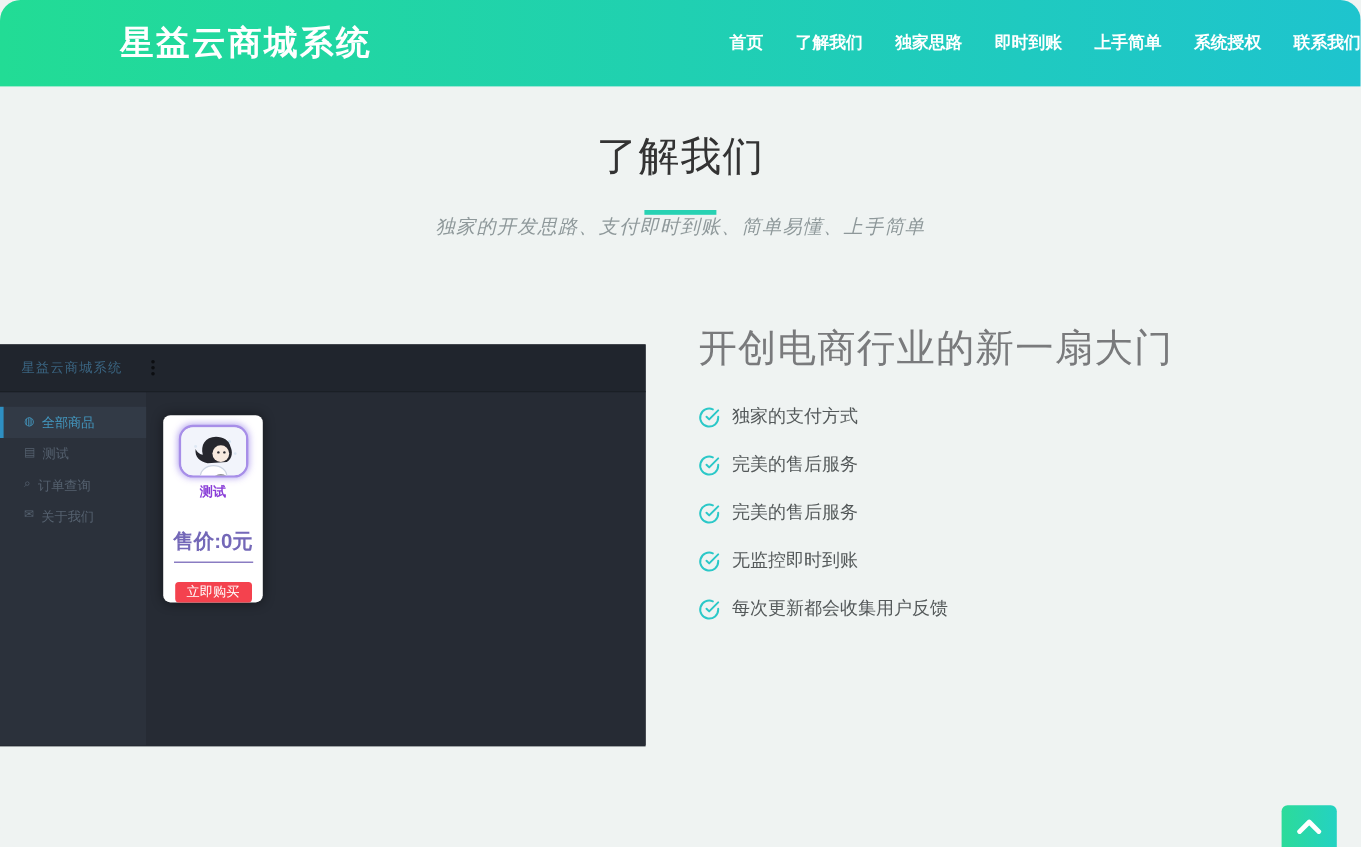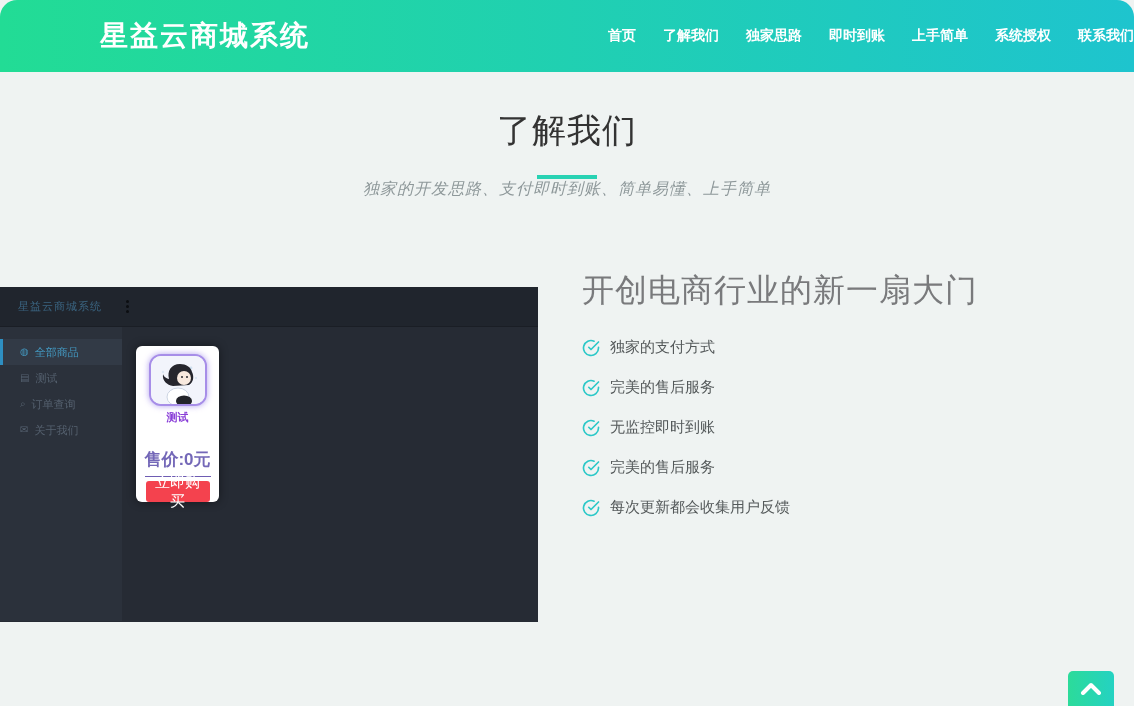--- a/index.html
+++ b/index.html
@@ -37,22 +37,22 @@
 
   .card{position:absolute;left:14px;top:19px;width:83px;height:156px;background:#fff;
         border-radius:6px;box-shadow:0 0 10px rgba(0,0,0,.45);
         display:flex;flex-direction:column;align-items:center;box-sizing:border-box;}
   .card-img{margin-top:8px;width:54px;height:54px;border:2px solid #a78ee8;border-radius:12px;
             background:#f2f4fb;box-shadow:0 0 6px rgba(160,140,235,.8);overflow:hidden;}
   .card-img svg{display:block;}
   .card-name{margin-top:4px;font-size:11px;font-weight:bold;color:#8a3fd8;}
   .card-price{margin-top:23px;font-size:17px;font-weight:bold;color:#7468b8;}
   .card-divider{margin-top:5px;width:66px;height:1px;background:#6e5cb3;}
-  .buy-btn{margin-top:4px;width:64px;height:21px;background:#f4424e;border:none;border-radius:3px;
-           color:#fff;font-size:15px;display:flex;align-items:center;justify-content:center;cursor:pointer;}
+  .buy-btn{margin-top:16px;width:64px;height:21px;background:#f4424e;border:none;border-radius:3px;
+           color:#fff;font-size:11px;display:flex;align-items:center;justify-content:center;cursor:pointer;}
 
   
   .about{position:absolute;left:582px;top:269px;width:430px;}
   .about-title{margin:0;font-size:32px;font-weight:300;color:#797a7c;letter-spacing:1px;white-space:nowrap;}
   .features{list-style:none;margin:26px 0 0;padding:0;}
   .feature{display:flex;align-items:flex-end;gap:10px;margin-bottom:22px;height:18px;
            font-size:15px;color:#54595a;}
   .check-icon{width:18px;height:18px;color:#2bc8c8;flex:0 0 auto;}
   .check-icon svg{width:18px;height:18px;display:block;}
 
@@ -161,30 +161,30 @@
         </span>
         <span>完美的售后服务</span>
       </li>
         <li class="feature">
         <span class="check-icon">
           <svg viewBox="0 0 24 24" fill="none" stroke="currentColor" stroke-width="2.2" stroke-linecap="round" stroke-linejoin="round">
             <path d="M22 11.08V12a10 10 0 1 1-5.93-9.14"></path>
             <polyline points="22 4 12 14.01 9 11.01"></polyline>
           </svg>
         </span>
+        <span>完美的售后服务</span>
+      </li>
+        <li class="feature">
+        <span class="check-icon">
+          <svg viewBox="0 0 24 24" fill="none" stroke="currentColor" stroke-width="2.2" stroke-linecap="round" stroke-linejoin="round">
+            <path d="M22 11.08V12a10 10 0 1 1-5.93-9.14"></path>
+            <polyline points="22 4 12 14.01 9 11.01"></polyline>
+          </svg>
+        </span>
         <span>无监控即时到账</span>
-      </li>
-        <li class="feature">
-        <span class="check-icon">
-          <svg viewBox="0 0 24 24" fill="none" stroke="currentColor" stroke-width="2.2" stroke-linecap="round" stroke-linejoin="round">
-            <path d="M22 11.08V12a10 10 0 1 1-5.93-9.14"></path>
-            <polyline points="22 4 12 14.01 9 11.01"></polyline>
-          </svg>
-        </span>
-        <span>完美的售后服务</span>
       </li>
         <li class="feature">
         <span class="check-icon">
           <svg viewBox="0 0 24 24" fill="none" stroke="currentColor" stroke-width="2.2" stroke-linecap="round" stroke-linejoin="round">
             <path d="M22 11.08V12a10 10 0 1 1-5.93-9.14"></path>
             <polyline points="22 4 12 14.01 9 11.01"></polyline>
           </svg>
         </span>
         <span>每次更新都会收集用户反馈</span>
       </li>

